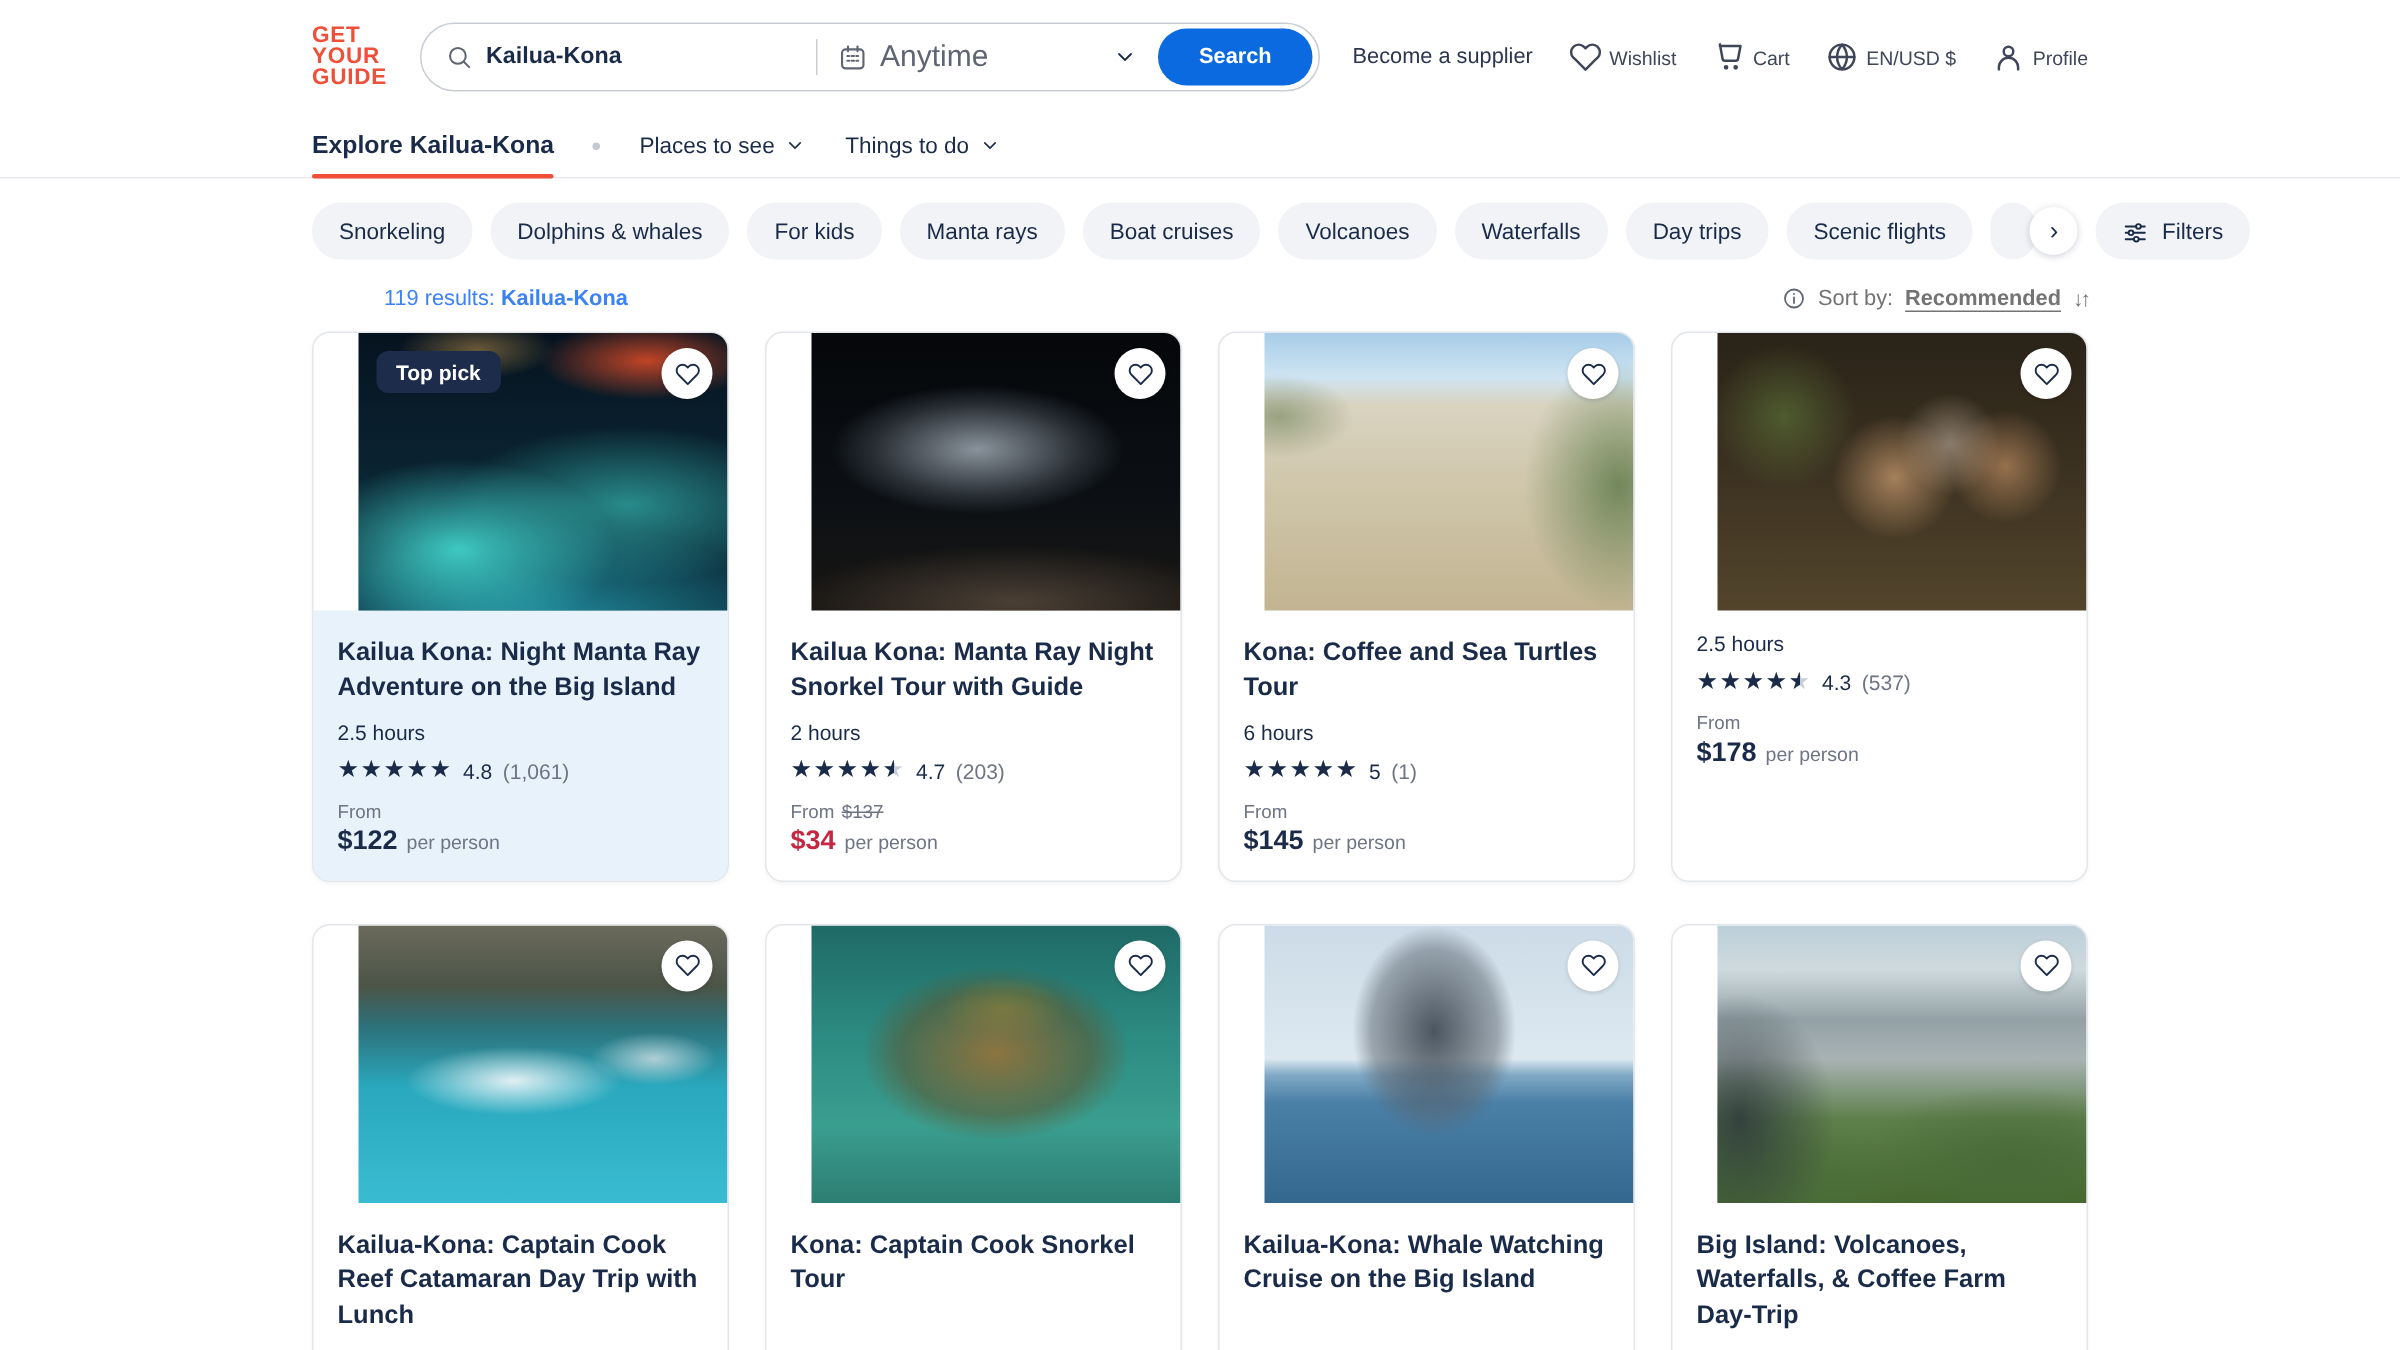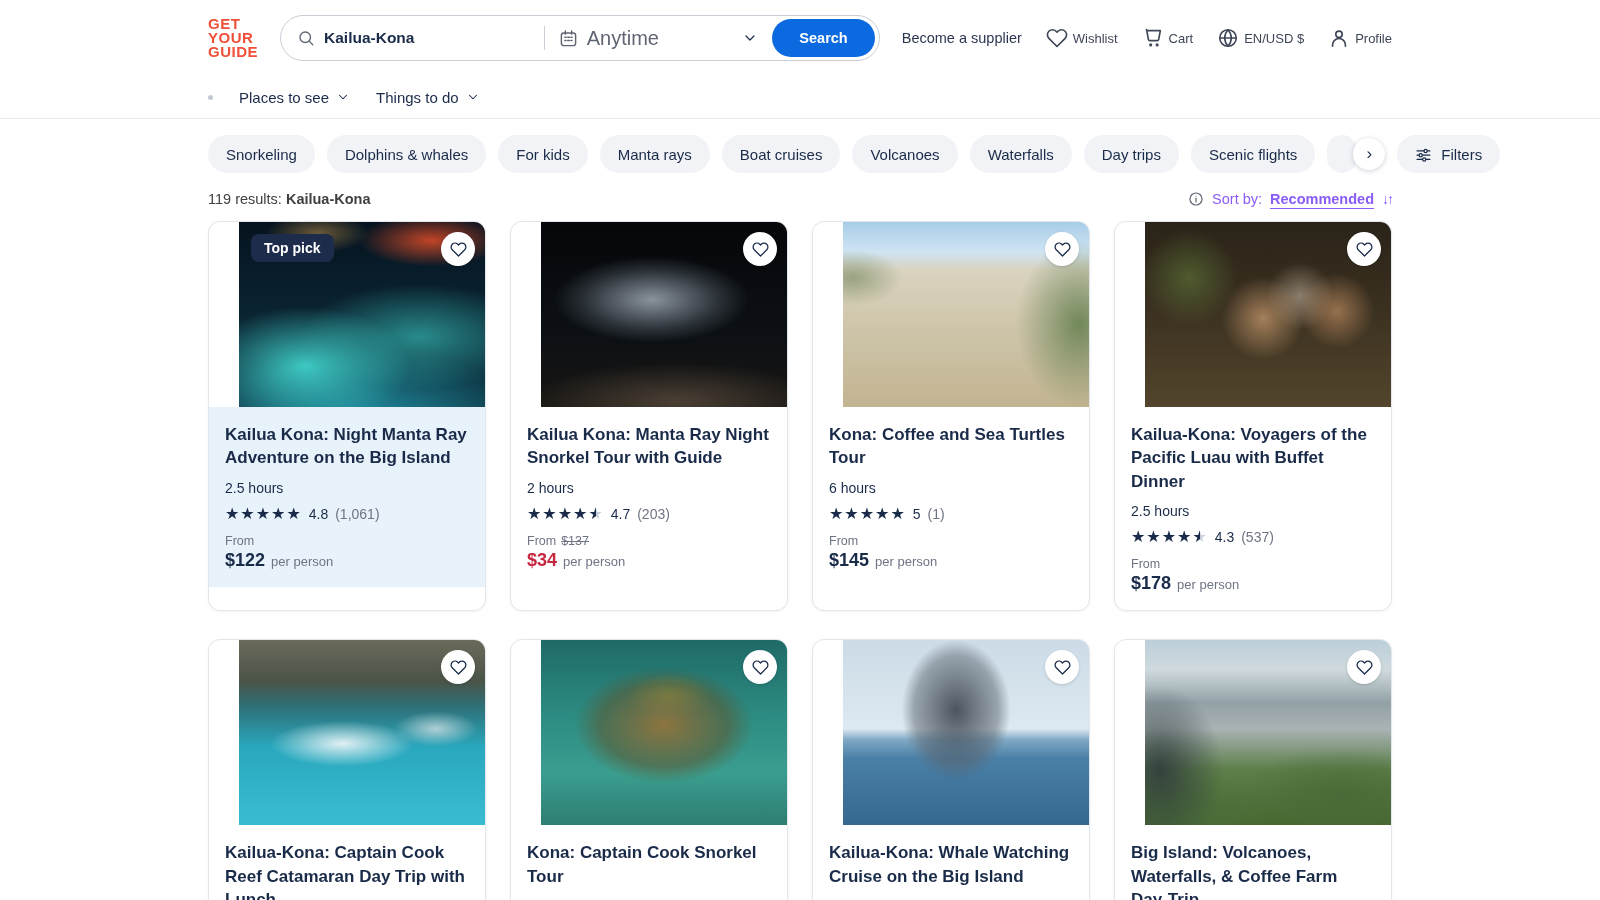--- a/index.html
+++ b/index.html
@@ -37,22 +37,22 @@
   
   .chips{margin-top:16px;display:flex;align-items:center;gap:12px;}
   .chip{flex:none;background:var(--chipbg);border-radius:19px;height:38px;display:flex;align-items:center;padding:0 18px;font-size:15px;color:var(--navy);cursor:pointer;white-space:nowrap;}
   .chip.partial{width:30px;padding:0;}
   .scroll-btn{flex:none;width:32px;height:32px;border-radius:50%;background:#fff;box-shadow:0 1px 5px rgba(26,43,73,.22);border:none;display:flex;align-items:center;justify-content:center;font-size:17px;color:var(--navy);cursor:pointer;margin-left:-16px;}
   .chip.filters{margin-left:auto;gap:9px;font-weight:500;}
 
   
   .meta{margin-top:18px;display:flex;align-items:center;justify-content:space-between;font-size:14.5px;}
   .meta .q{font-weight:700;}
-  .meta-left{color:#404040;}
-  .sort{display:flex;align-items:center;gap:8px;color:#8b5cf6;}
+  .meta-left{color:#3b82f6;margin-left:48px;}
+  .sort{display:flex;align-items:center;gap:8px;color:#737373;}
   .sort .val{font-weight:700;text-decoration:underline;text-underline-offset:4px;cursor:pointer;}
   .sort .arrows{font-size:14px;letter-spacing:-2px;}
 
   
   .grid{margin-top:14px;display:grid;grid-template-columns:repeat(4,1fr);column-gap:24px;row-gap:28px;}
   .card{border:1px solid var(--border);border-radius:12px;overflow:hidden;background:#fff;box-shadow:0 1px 3px rgba(26,43,73,.06);cursor:pointer;}
   .card.highlight .card-body{background:var(--hl);}
   .card-img{height:185px;position:relative;margin-left:30px;}
   .badge{position:absolute;top:12px;left:12px;background:#1e2c4c;color:#fff;font-weight:700;font-size:14px;padding:6px 13px;border-radius:8px;}
   .wish{position:absolute;top:10px;right:10px;width:34px;height:34px;border:none;border-radius:50%;background:#fff;display:flex;align-items:center;justify-content:center;cursor:pointer;box-shadow:0 1px 3px rgba(0,0,0,.15);}
@@ -183,20 +183,23 @@
         <circle cx="12" cy="8" r="3.5"></circle>
           <path d="M5 21v-1.5a7 7 0 0 1 14 0V21"></path>
       </svg>
       <span class="lbl">Profile</span>
     </div>
   </div>
 </div>
 
 <div class="tabs-wrap">
   <div class="container tabs">
+    <div class="tab active">
+      <span>Explore Kailua-Kona</span>
+    </div>
     <span class="dot-sep"></span>
     <div class="tab">
       <span>Places to see</span>
       <svg class="icon navy" width="14" height="14" viewBox="0 0 24 24">
           <polyline points="6 9 12 15 18 9"></polyline>
         </svg>
     </div>
     <div class="tab">
       <span>Things to do</span>
       <svg class="icon navy" width="14" height="14" viewBox="0 0 24 24">
@@ -339,21 +342,20 @@
     <div class="card">
     <div class="card-img img-4">
 
       <button class="wish">
         <svg class="icon navy" width="17" height="17" viewBox="0 0 24 24">
           <path d="M20.84 4.61a5.5 5.5 0 0 0-7.78 0L12 5.67l-1.06-1.06a5.5 5.5 0 0 0-7.78 7.78l1.06 1.06L12 21.23l7.78-7.78 1.06-1.06a5.5 5.5 0 0 0 0-7.78z"></path>
         </svg>
       </button>
     </div>
     <div class="card-body">
-      <div class="card-title">Kailua-Kona: Voyagers of the Pacific Luau with Buffet Dinner</div>
       <div class="card-duration">2.5 hours</div>
       <div class="rating">
         <span class="stars"><span class="stars-base">★★★★★</span><span class="stars-fill" style="width: 90%;">★★★★★</span></span>
         <span>4.3</span>
         <span class="cnt">(537)</span>
       </div>
       <div class="price">
         <div class="from-line">
           <span>From</span>
         </div>

